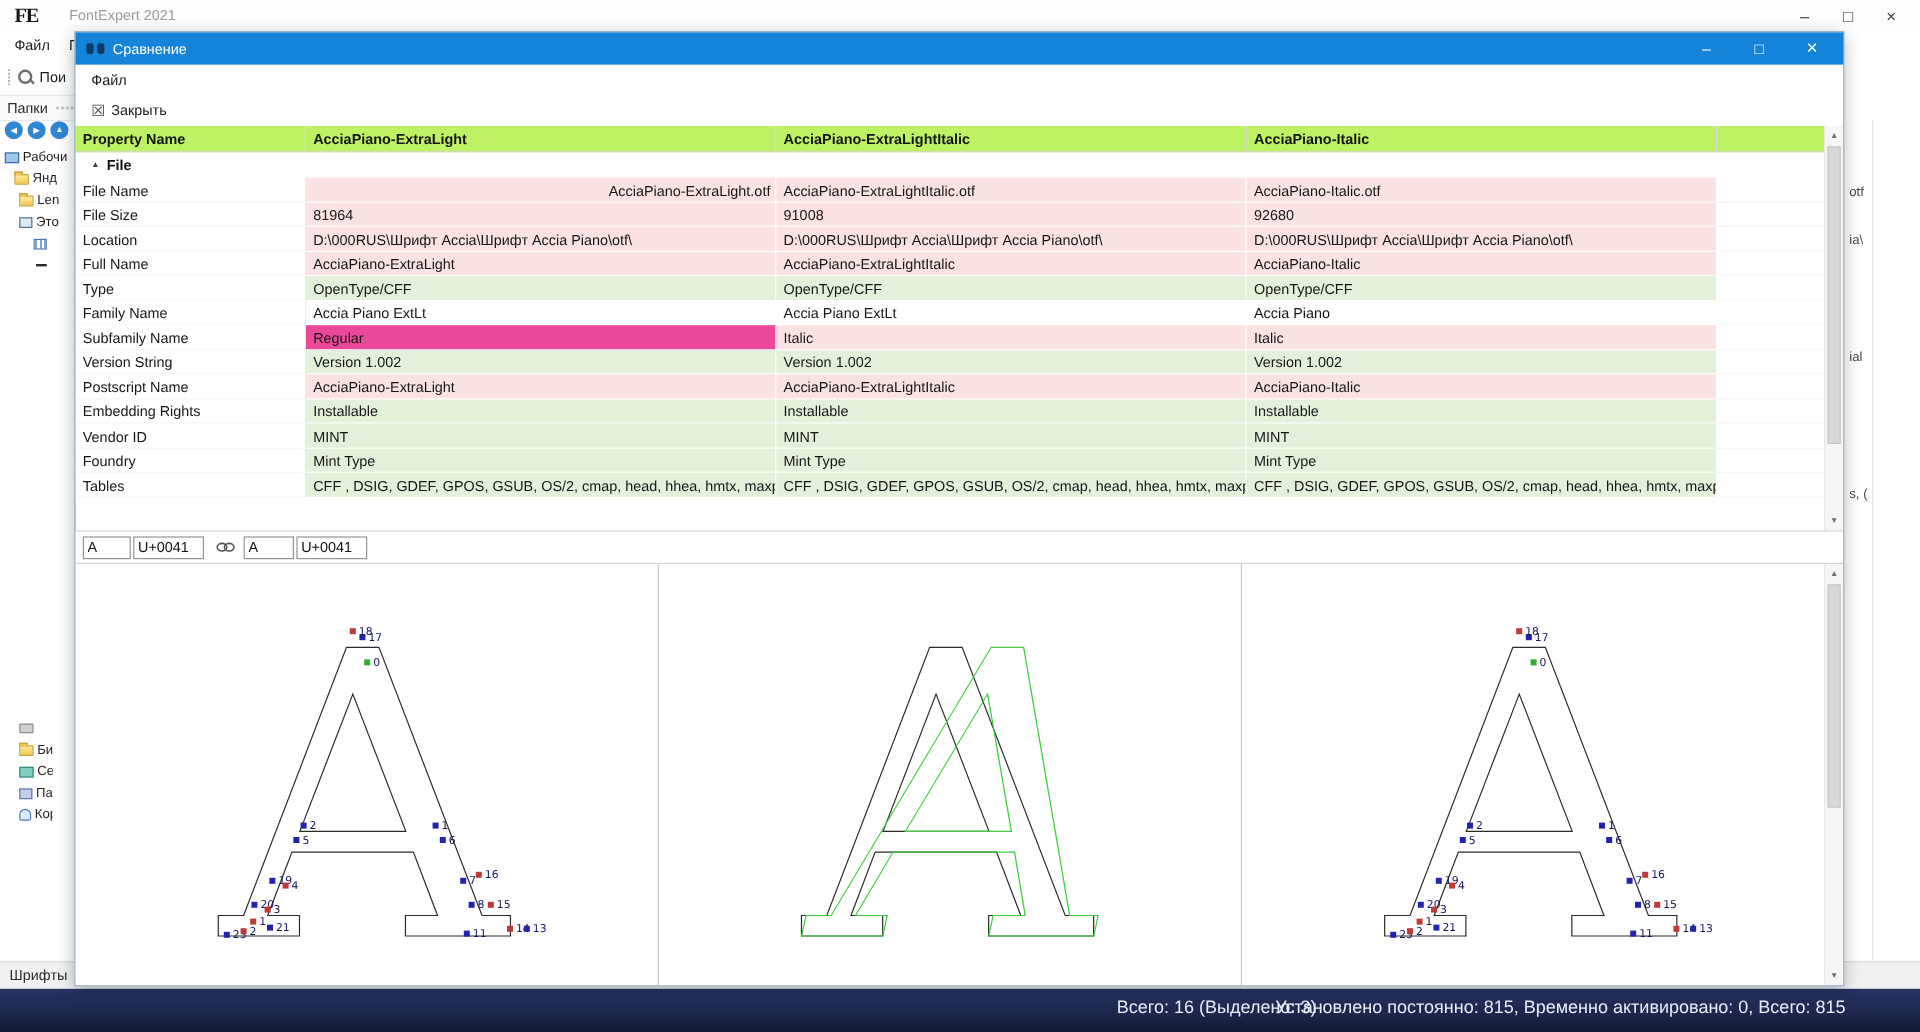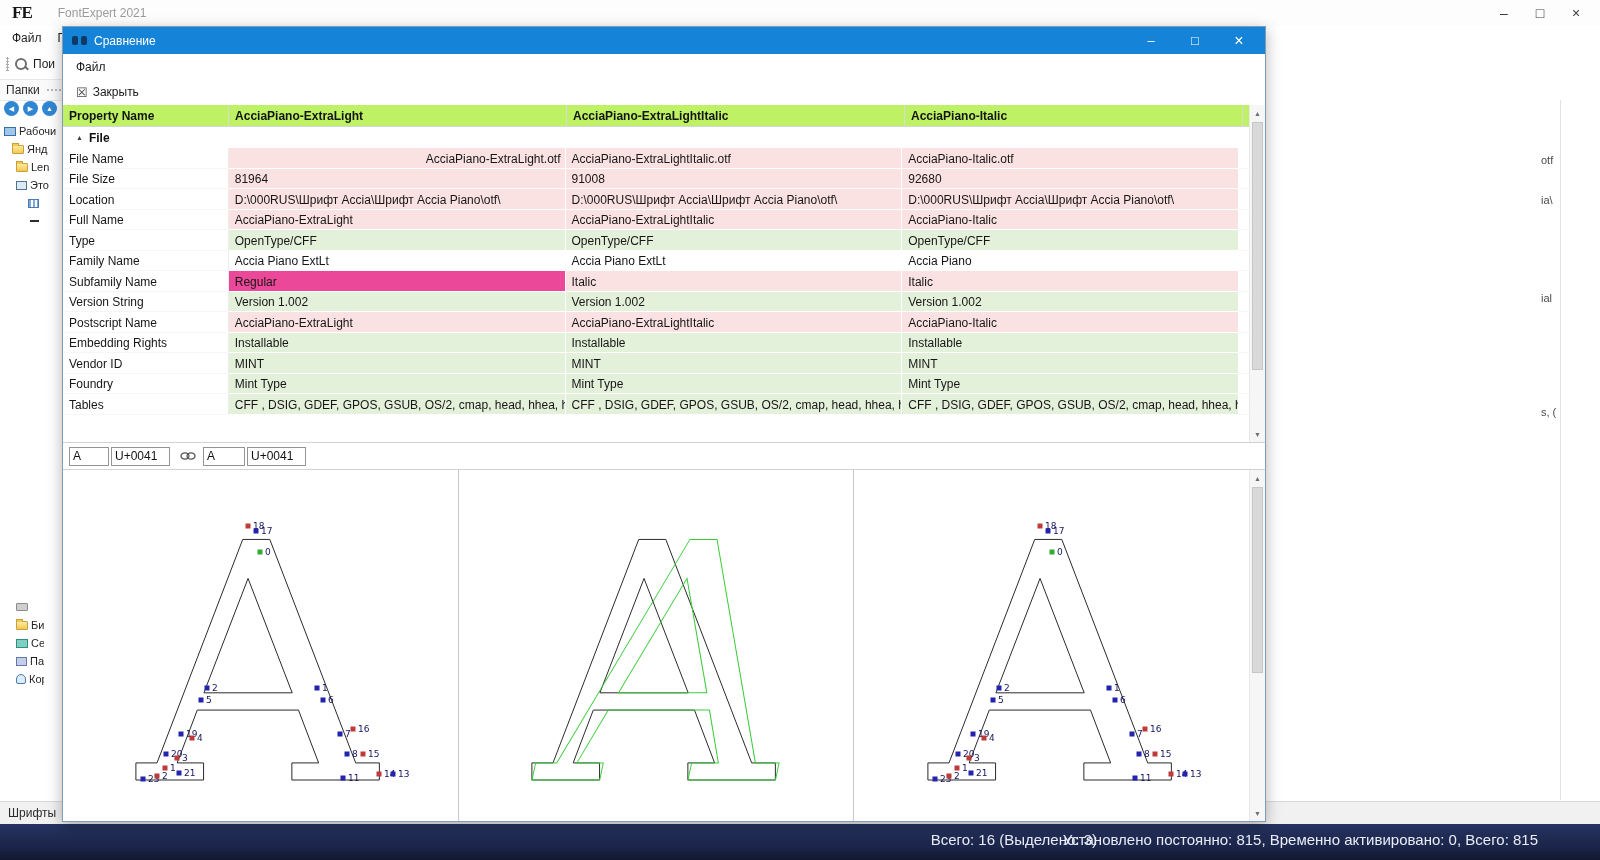--- a/index.html
+++ b/index.html
@@ -38,21 +38,21 @@
   .recycle-icon{width:10px;height:10px;background:#dcebf9;border:1px solid #4a7ab0;border-radius:50% 50% 2px 2px;}
   .fonts-strip{position:absolute;top:801px;left:0;width:1600px;height:23px;background:#f1f1f1;border-top:1px solid #d9d9d9;font-size:12px;color:#2b2b2b;display:flex;align-items:center;padding-left:8px;box-sizing:border-box;}
   .statusbar{position:absolute;top:824px;left:0;width:1600px;height:36px;background:linear-gradient(#273461,#1a2347 70%,#10172e);}
   .status-text{position:absolute;top:7px;font-size:15px;color:#e9edf7;white-space:nowrap;}
   #status-selection{right:503px;}
   #status-installed{right:62px;}
   #fragments .fragment{position:absolute;left:1541px;font-size:11px;color:#4a4a4a;}
   .mw-edge-line{position:absolute;left:1560px;top:100px;height:700px;width:1px;background:#e3e3e3;}
 
   
-  .dialog{position:absolute;left:62px;top:26px;width:1204px;height:796px;background:#fff;border:1px solid #7f9db9;box-sizing:border-box;box-shadow:0 4px 14px rgba(0,0,0,0.3);}
+  .dialog{position:absolute;left:62px;top:26px;width:1475px;height:796px;background:#fff;border:1px solid #7f9db9;box-sizing:border-box;box-shadow:0 4px 14px rgba(0,0,0,0.3);}
   .dlg-titlebar{position:absolute;top:0;left:0;right:0;height:27px;background:#1583d7;display:flex;align-items:center;color:#fff;}
   .binoculars-icon{position:relative;width:15px;height:11px;margin:0 7px 0 9px;flex:none;}
   .binoculars-icon::before,.binoculars-icon::after{content:"";position:absolute;top:1px;width:6px;height:9px;background:#0d3a66;border-radius:2px;}
   .binoculars-icon::before{left:0;} .binoculars-icon::after{right:0;}
   .dlg-title{font-size:12px;}
   .dlg-controls{margin-left:auto;display:flex;margin-right:4px;}
   .dlg-btn{width:44px;height:27px;display:flex;align-items:center;justify-content:center;font-size:13px;color:#fff;}
   .dlg-btn .close-x{font-size:16px;}
   .dlg-menubar{position:absolute;top:27px;left:0;right:0;height:25px;background:#fff;display:flex;align-items:center;padding-left:13px;font-size:12px;color:#1c1c1c;}
   .dlg-toolbar{position:absolute;top:52px;left:0;right:0;height:26px;background:#fff;display:flex;align-items:center;padding-left:7px;}

